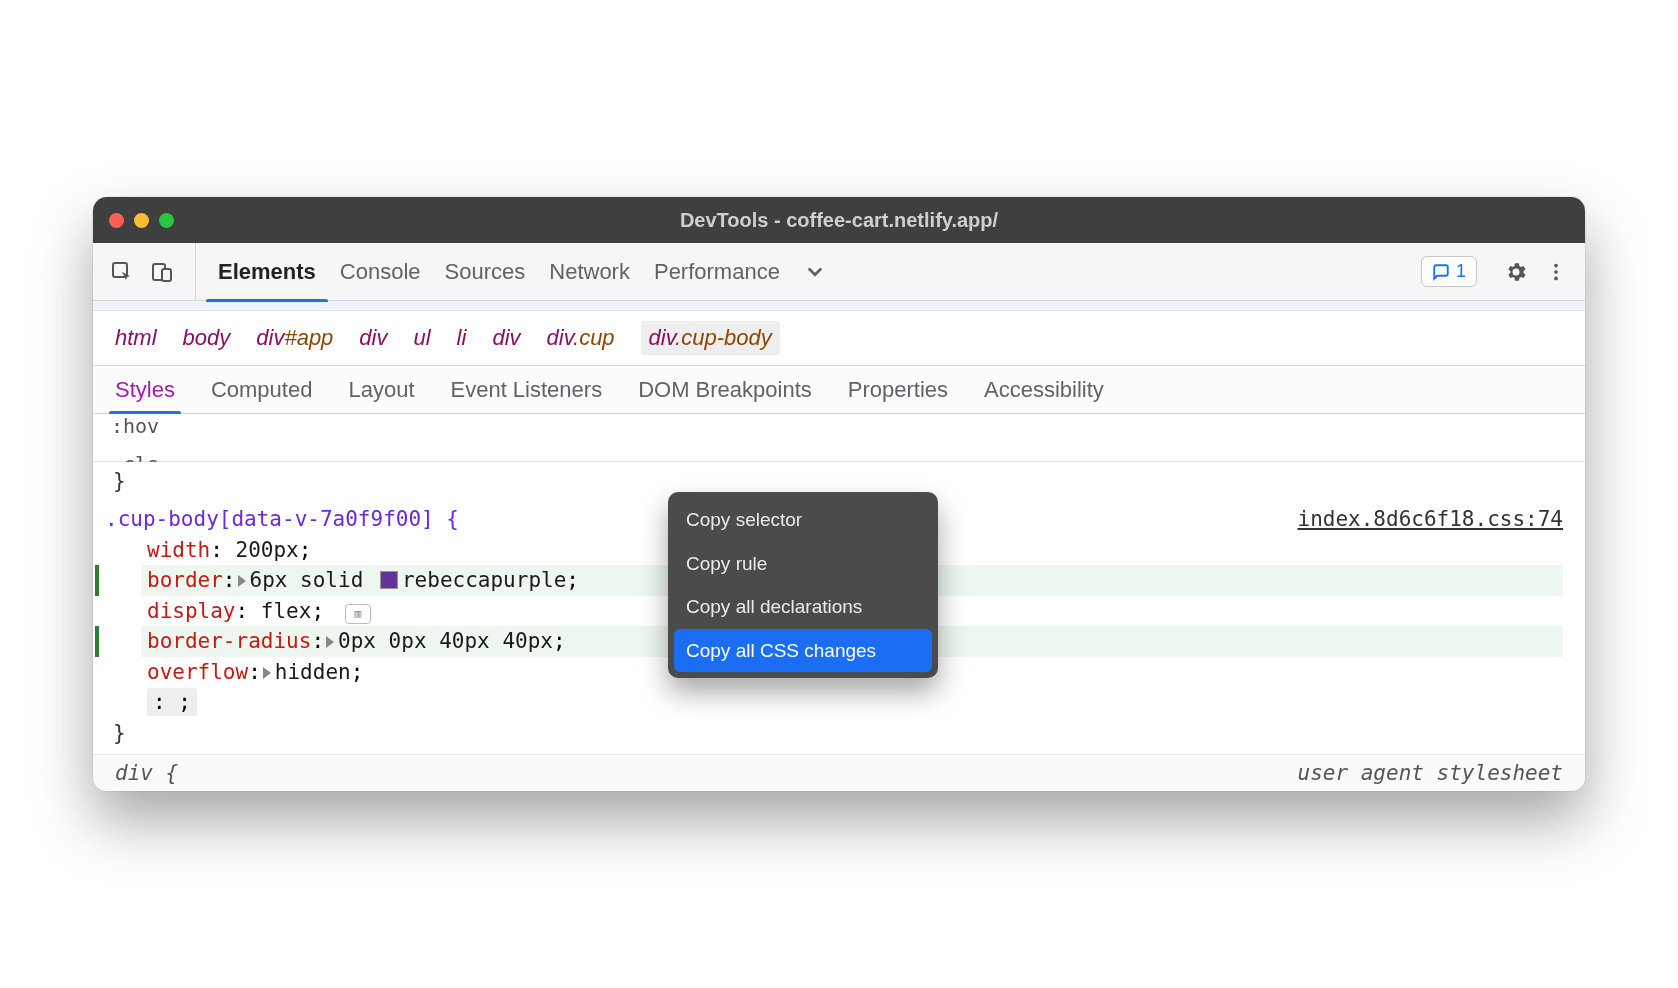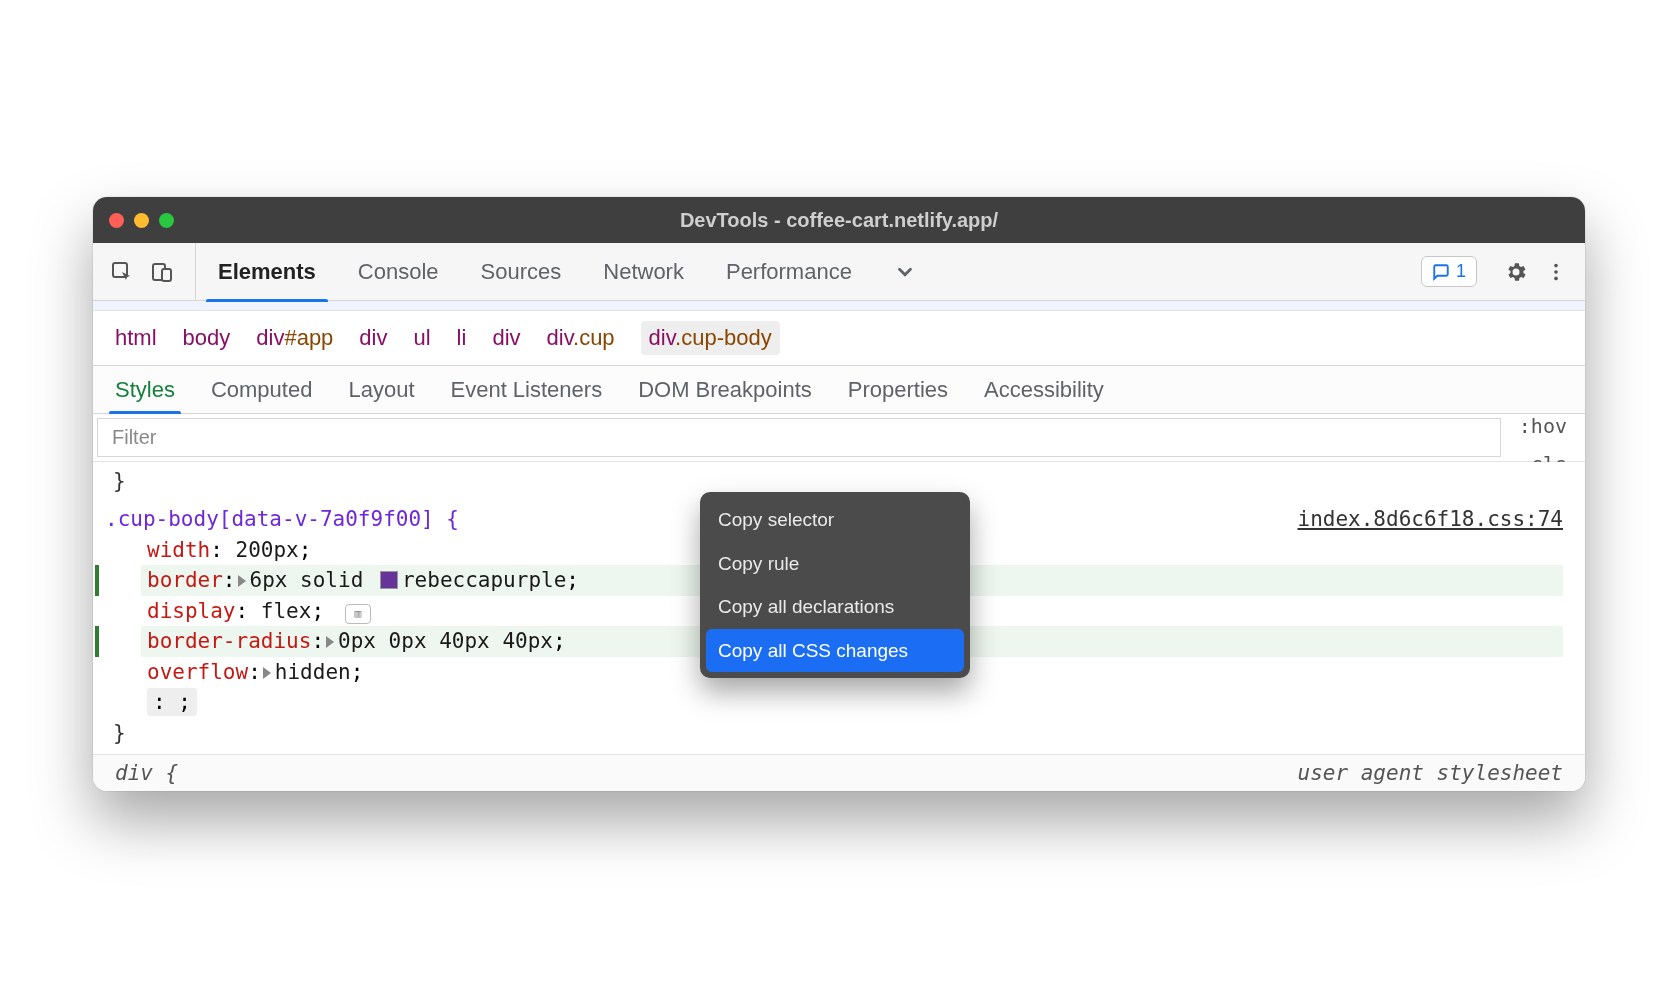--- a/index.html
+++ b/index.html
@@ -58,21 +58,21 @@
     color: #555;
   }
   .toolbar .vsep {
     width: 1px; height: 58px; background: #d6d6d6;
     margin: 0 8px;
   }
   .toptabs {
     display: flex;
     align-items: stretch;
     height: 58px;
-    gap: 34px;
+    gap: 16px;
     font-size: 22px;
     color: #5f6368;
     text-align: center;
   }
   .toptab {
     display: flex; align-items: center;
     padding: 0 4px;
     cursor: default;
     position: relative;
   }
@@ -110,36 +110,36 @@
   }
   .breadcrumbs {
     display: flex;
     align-items: center;
     gap: 26px;
     padding: 10px 22px;
     font-size: 22px;
     border-bottom: 1px solid #d6d6d6;
     background: #fff;
   }
-  .crumb { color: #8a0f63; cursor: default; }
+  .crumb { color: #8a0f63; cursor: default; font-style: italic; }
   .crumb .cls { color: #8a4600; }
   .crumb.sel { background: #eee; padding: 4px 8px; border-radius: 4px; }
   .subtabs {
     display: flex;
     align-items: center;
     gap: 36px;
     padding: 0 22px;
     height: 48px;
     border-bottom: 1px solid #d6d6d6;
     font-size: 22px;
     color: #5f6368;
     background: #fcfcfc;
   }
   .stab { position: relative; display: flex; align-items: center; height: 100%; }
-  .stab.active { color: #15803d; font-weight: 500; }
+  .stab.active { color: #a21caf; font-weight: 500; }
   .stab.active::after {
     content: "";
     position: absolute; left: -6px; right: -6px; bottom: -1px;
     height: 3px; background: #1a73e8; border-radius: 2px 2px 0 0;
   }
   .filterbar {
     display: flex;
     align-items: stretch;
     border-bottom: 1px solid #e3e3e3;
     height: 48px;
@@ -217,21 +217,21 @@
     vertical-align: 1px;
   }
   .new-prop {
     background: #eee;
     padding: 2px 6px;
     border-radius: 3px;
   }
   .ctxmenu {
     position: absolute;
     top: 30px;
-    left: 607px;
+    left: 575px;
     width: 270px;
     background: #4b4b4b;
     border-radius: 10px;
     padding: 6px;
     box-shadow: 0 14px 28px rgba(0,0,0,0.35);
     font-family: -apple-system, "Helvetica Neue", Arial, sans-serif;
     font-size: 19px;
     color: #eaeaea;
   }
   .ctxmenu .mi { padding: 8px 12px; border-radius: 6px; cursor: default; }
@@ -333,21 +333,20 @@
     <div class="stab active">Styles</div>
     <div class="stab">Computed</div>
     <div class="stab">Layout</div>
     <div class="stab">Event Listeners</div>
     <div class="stab">DOM Breakpoints</div>
     <div class="stab">Properties</div>
     <div class="stab">Accessibility</div>
   </div>
 
   <div class="filterbar">
-    <input class="filter-input" placeholder="Filter" style="">
     <div class="filter-btns">
       <span class="b">:hov</span>
       <span class="b">.cls</span>
       <span class="b">
         <svg width="22" height="22" viewBox="0 0 24 24" fill="none" stroke="currentColor" stroke-width="2.5" stroke-linecap="round">
             <path d="M12 5v14M5 12h14"></path>
           </svg>
       </span>
       <span class="b">
         <svg width="24" height="24" viewBox="0 0 24 24" fill="none" stroke="currentColor" stroke-width="2">

